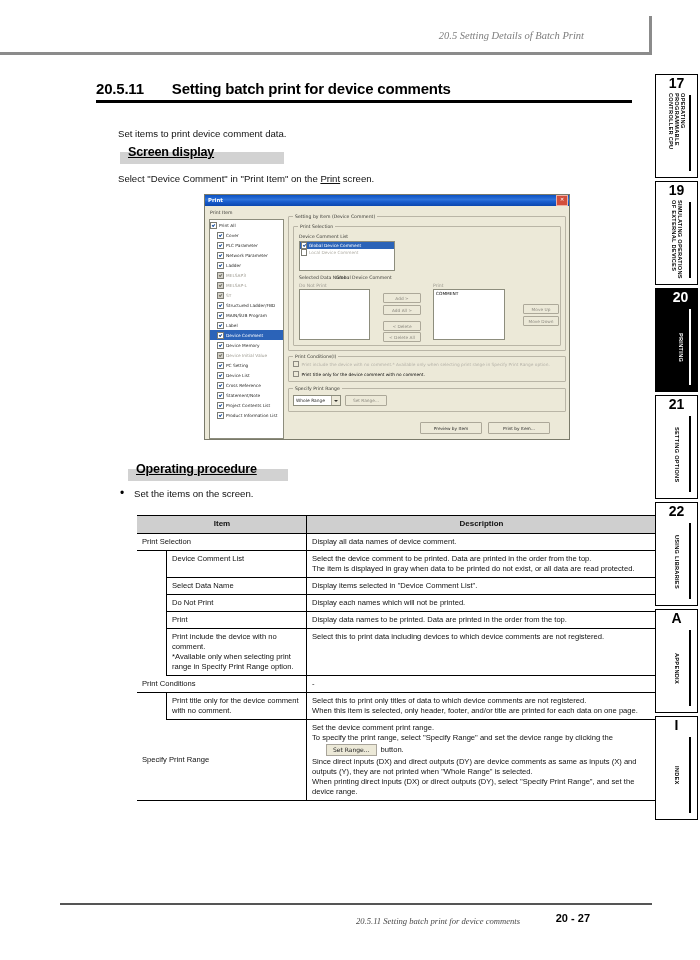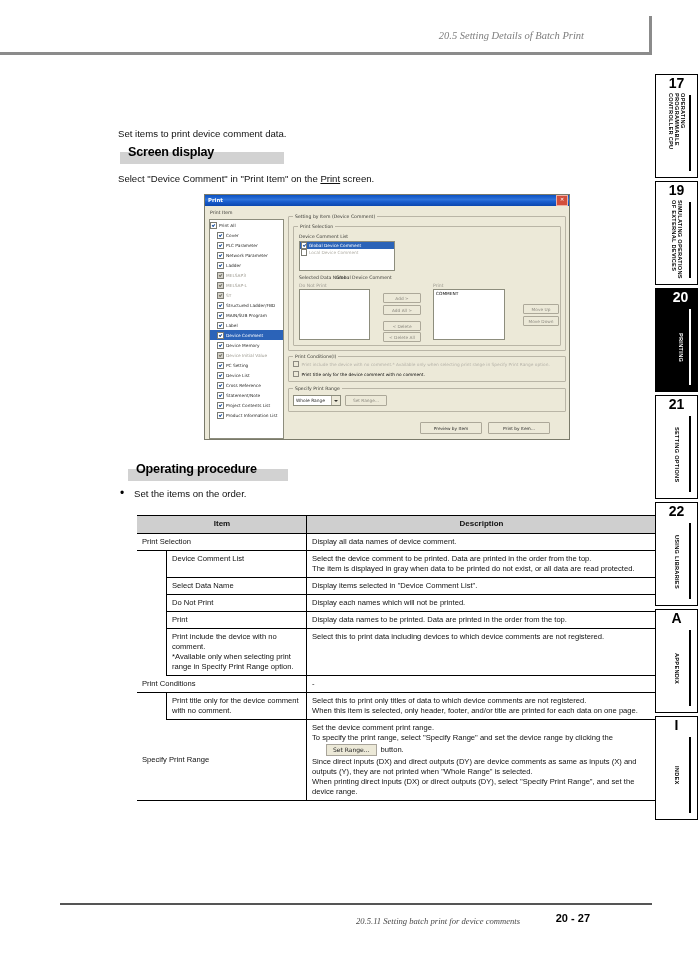--- a/index.html
+++ b/index.html
@@ -32,21 +32,21 @@
   .sec-rule{margin-top:3px;height:2.5px;background:#000;width:536px;}
 
   .body-text{position:absolute;font-size:9.6px;color:#111;}
 
   
   .subhead{position:absolute;}
   .subhead .bg{
     position:absolute;left:0;top:7px;height:12px;background:#d2d2d2;
   }
   .subhead .tx{
-    position:relative;font-size:12.6px;font-weight:bold;padding-left:8px;letter-spacing:-.2px;
+    position:relative;font-size:12.6px;font-weight:bold;padding-left:8px;letter-spacing:-.2px;text-decoration:underline;
   }
 
   
   .dlg{
     position:absolute;left:204px;top:194px;width:364px;height:244px;
     background:#ece9d8;border:1px solid #7a7a6a;
     box-shadow:0 0 0 0 #000;
     font-family:"DejaVu Sans", sans-serif;
     overflow:hidden;
   }
@@ -183,20 +183,27 @@
 </style>
 </head>
 <body>
 
 <div class="page">
 
   <div class="header-rule"></div>
   <div class="header-rule-cap"></div>
   <div class="header-title">20.5 Setting Details of Batch Print</div>
 
+  <div class="sec-head">
+    <div class="row">
+      <div class="sec-num">20.5.11</div>
+      <div class="sec-title">Setting batch print for device comments</div>
+    </div>
+    <div class="sec-rule"></div>
+  </div>
 
   <div class="body-text" style="left:118px;top:128px;text-align:right;">Set items to print device comment data.</div>
 
   <div class="subhead" style="left:120px;top:145px;width:200px;">
     <div class="bg" style="width:164px;"></div>
     <div class="tx">Screen display</div>
   </div>
 
   <div class="body-text" style="left:118px;top:173px;">
     Select "Device Comment" in "Print Item" on the <span style="text-decoration:underline;">Print</span> screen.
@@ -364,21 +371,21 @@
 
     </div>
   </div>
 
   <div class="subhead" style="left:128px;top:462px;width:230px;">
     <div class="bg" style="width:160px;"></div>
     <div class="tx">Operating procedure</div>
   </div>
 
   <div style="position:absolute;left:120px;top:489px;font-size:12px;line-height:8px;">•</div>
-  <div class="body-text" style="left:134px;top:488px;">Set the items on the order.</div>
+  <div class="body-text" style="left:134px;top:488px;">Set the items on the screen.</div>
 
   <table class="spec">
     <tbody id="table-host">
         <tr class="thead">
           <td colspan="2" class="bt-thick bb-thick br-thick" style="width: 150px;">Item</td>
           <td colspan="1" class="bt-thick bb-thick">Description</td>
         </tr>
         <tr>
           <td colspan="2" class="br-thick bb-thin" style="width: 150px; white-space: pre-line;">Print Selection</td>
           <td class="bb-thin">

